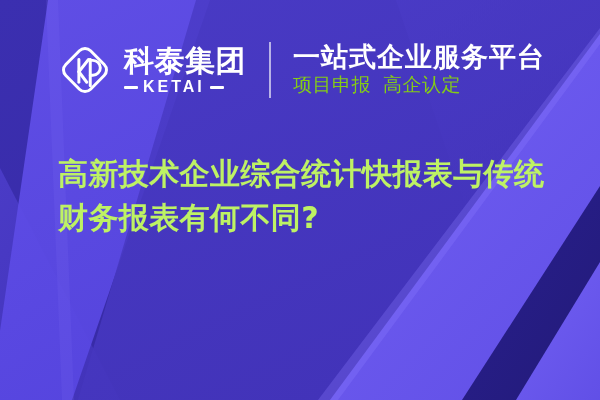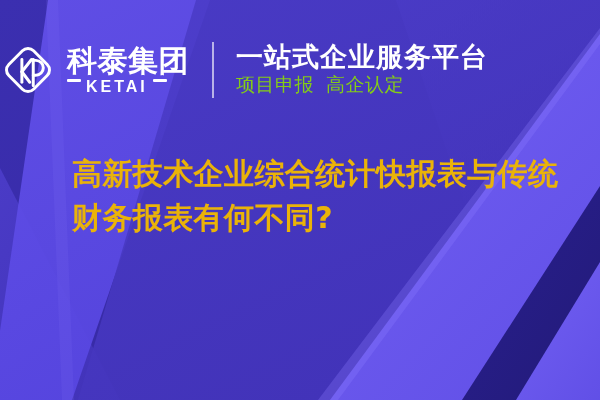--- a/index.html
+++ b/index.html
@@ -31,20 +31,21 @@
 
   
   .header {
     position: absolute;
     left: 0;
     top: 0;
     width: 600px;
     height: 140px;
     display: flex;
     align-items: center;
+    padding-left: 57px;
     box-sizing: border-box;
   }
 
   .logo-block {
     display: flex;
     align-items: center;
     gap: 11px;
   }
 
   .logo-mark {
@@ -67,20 +68,21 @@
     font-size: 30px;
     font-weight: 700;
     line-height: 1;
     color: #ffffff;
     letter-spacing: 0.5px;
     white-space: nowrap;
   }
 
   .logo-en-row {
     display: flex;
+    align-items: center;
     gap: 5px;
   }
   .logo-dash {
     height: 3px;
     width: 14px;
     background: #ffffff;
     flex: none;
     border-radius: 1px;
   }
   .logo-en {
@@ -123,27 +125,27 @@
     font-weight: 400;
     color: #84cc16;
     line-height: 1.05;
     letter-spacing: 0.5px;
     white-space: nowrap;
   }
 
   
   .headline {
     position: absolute;
-    left: 72px;
+    left: 58px;
     top: 152px;
     width: 500px;
     font-family: "DejaVu Sans", "Liberation Sans", sans-serif;
     font-size: 30px;
     font-weight: 700;
-    color: #eab308;
+    color: #bef264;
     line-height: 1.45;
     letter-spacing: 0.4px;
     text-align: left;
   }
 </style>
 </head>
 <body>
 
 <div id="banner">
 

